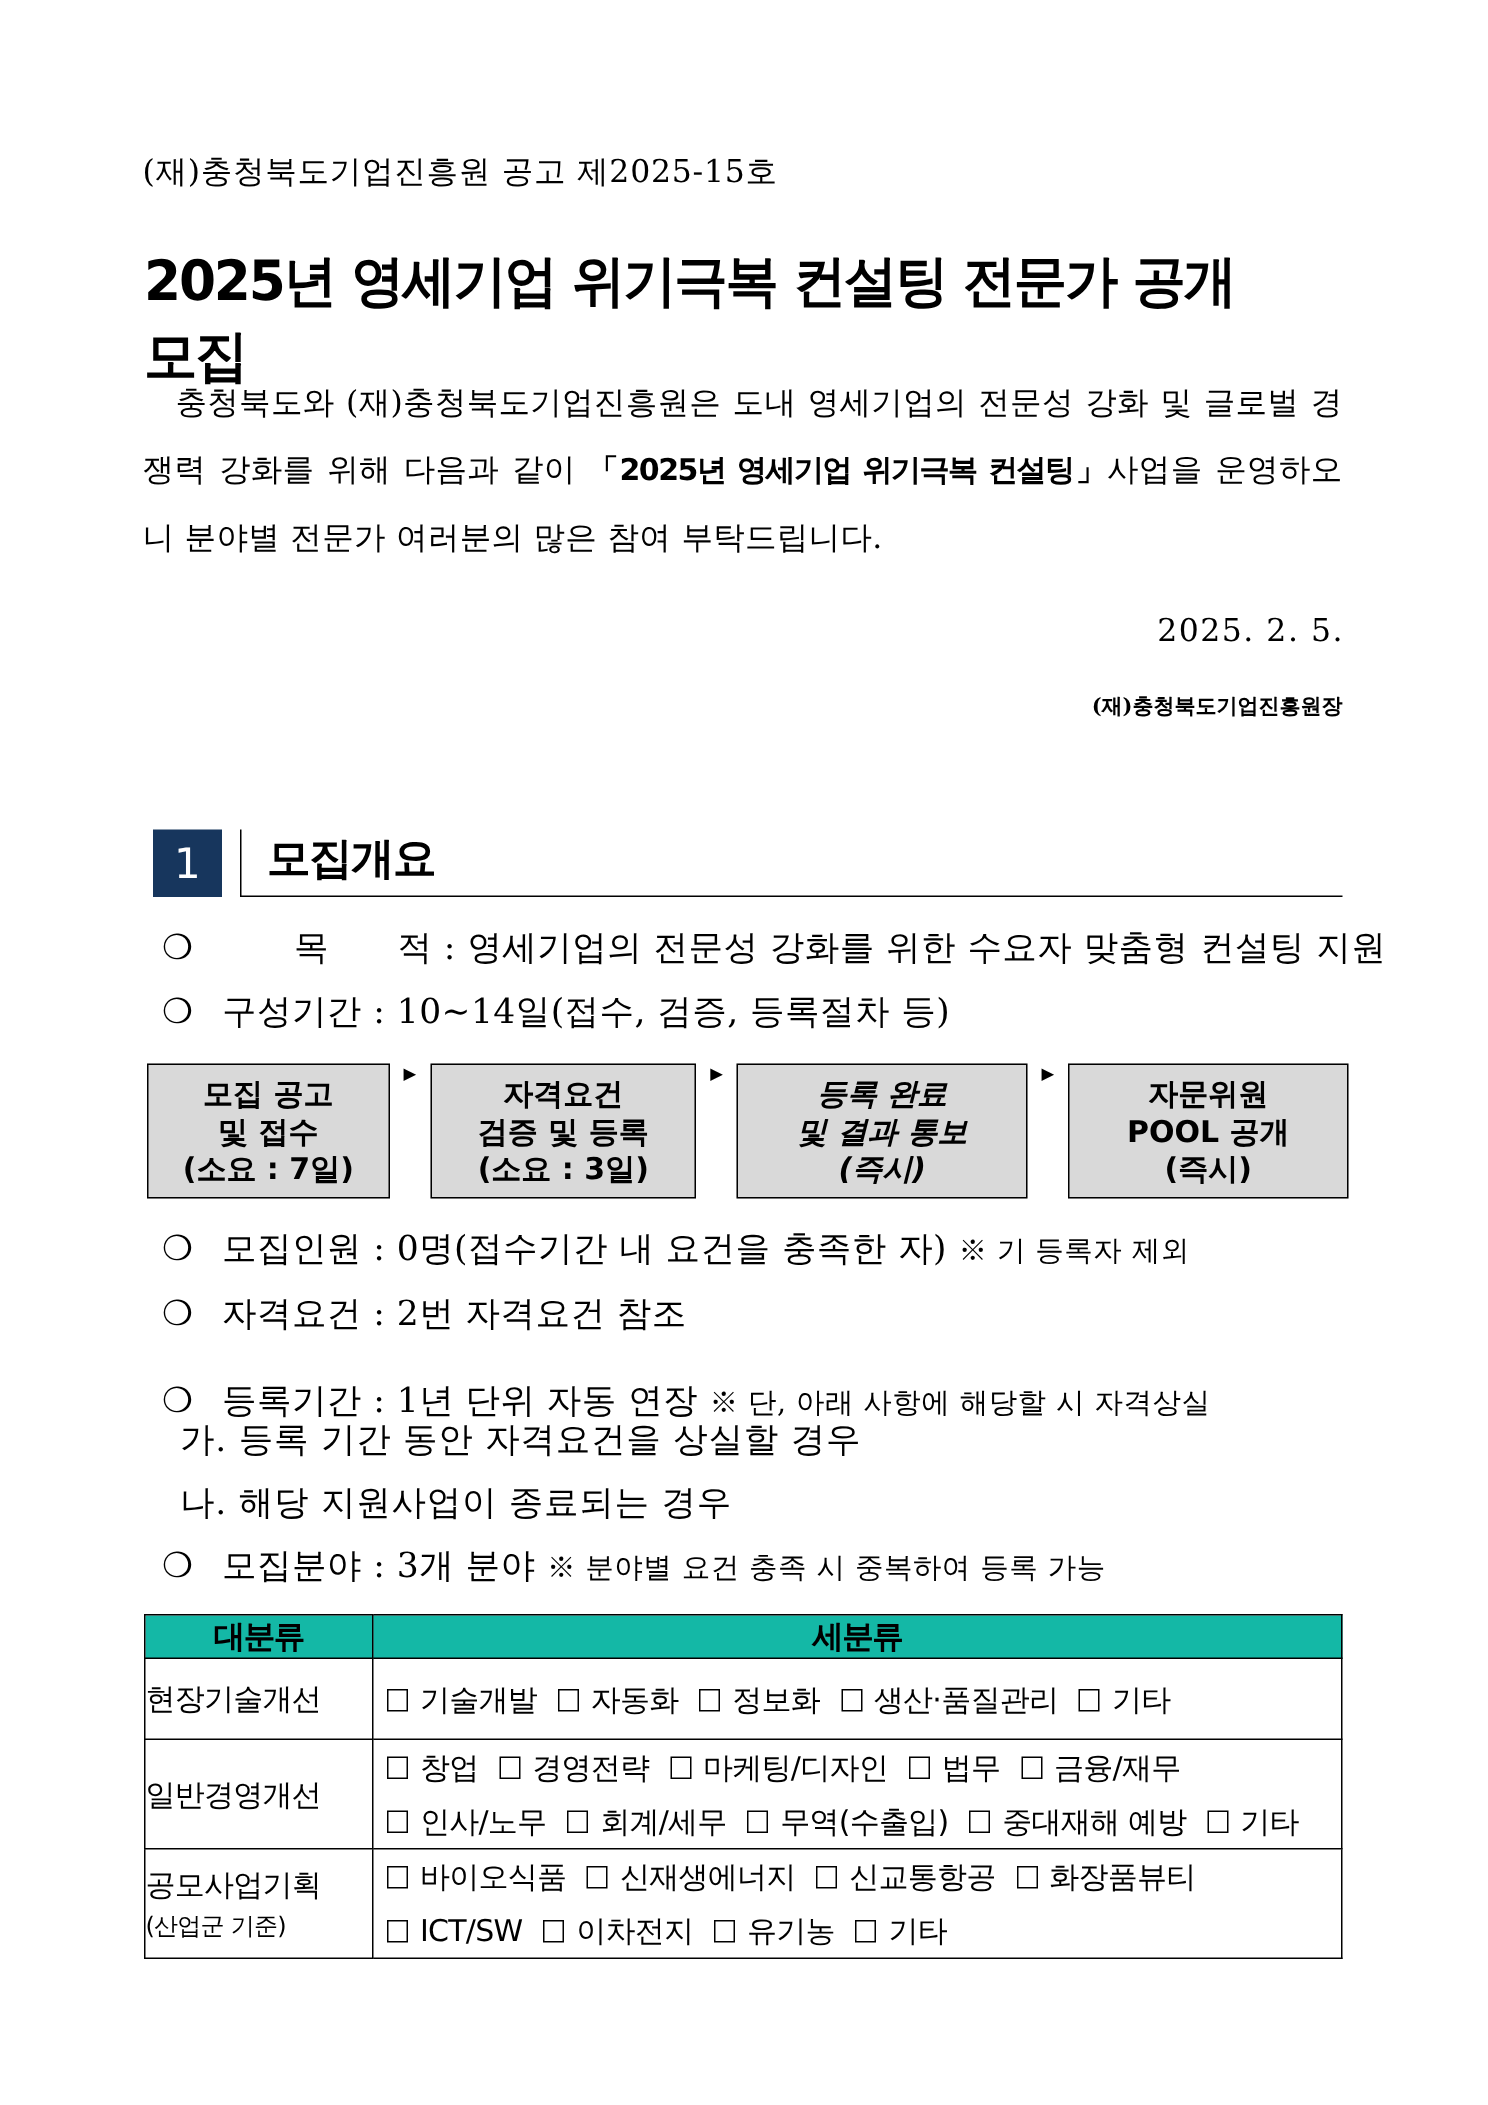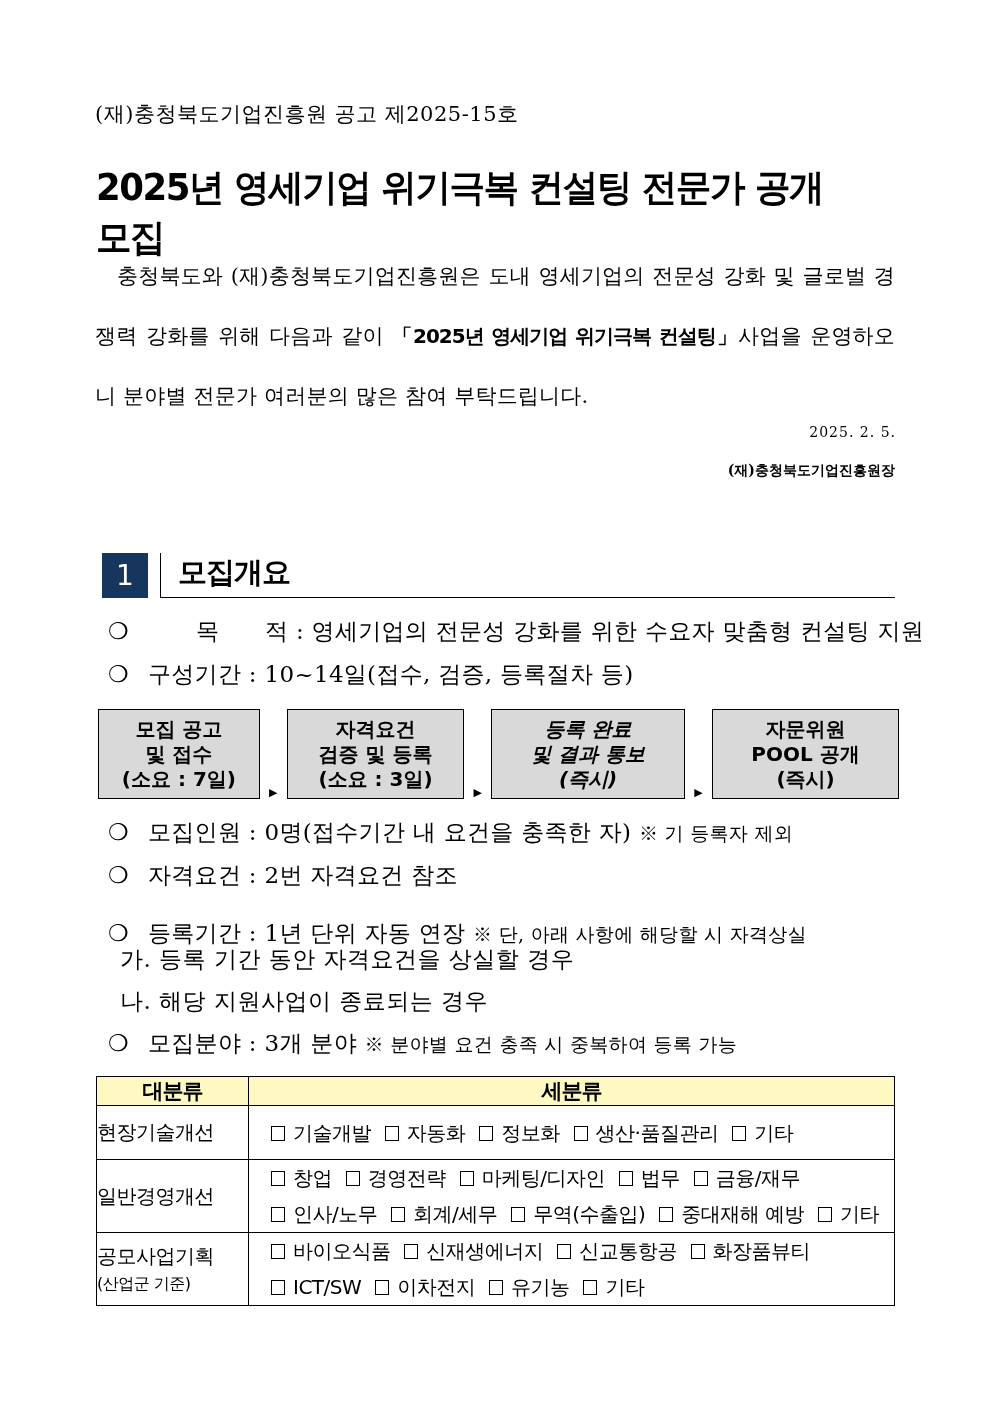--- a/index.html
+++ b/index.html
@@ -5,48 +5,48 @@
     * { box-sizing: border-box; margin: 0; padding: 0; }
     html, body { width: 992px; height: 1403px; background: #ffffff; }
     body { position: relative; font-family: "DejaVu Serif", "Liberation Serif", serif; color: #000; overflow: hidden; }
 
     .abs { position: absolute; }
 
     .notice-no { left: 95px; top: 100px; font-size: 21px; letter-spacing: 0.5px; }
 
     .main-title { left: 96px; top: 163px; width: 800px; font-family: "DejaVu Sans", "Liberation Sans", sans-serif; font-weight: bold; font-size: 37px; letter-spacing: -1.5px; transform: scaleX(0.96); transform-origin: left; }
 
-    .intro { left: 95px; top: 246px; width: 800px; font-size: 21px; line-height: 60px; text-align: justify; letter-spacing: 0.2px; }
+    .intro { left: 95px; top: 246px; width: 800px; font-size: 21px; line-height: 45px; text-align: justify; letter-spacing: 0.2px; }
     .intro .bold { font-family: "DejaVu Sans", "Liberation Sans", sans-serif; font-weight: bold; letter-spacing: -1px; font-size: 20px; }
     .intro .indent { display: inline-block; width: 22px; }
 
-    .date { right: 96px; top: 424px; font-size: 14px; letter-spacing: 1px; }
+    .date { right: 96px; top: 408px; font-size: 21px; letter-spacing: 1px; }
     .signer { right: 97px; top: 462px; font-size: 14px; font-weight: bold; }
 
     .sec-num { left: 102px; top: 553px; width: 46px; height: 45px; background: #17365d; color: #fff; font-family: "DejaVu Sans", "Liberation Sans", sans-serif; font-size: 28px; display: flex; align-items: center; justify-content: center; }
     .sec-bar { left: 160px; top: 553px; width: 1px; height: 45px; background: #000; }
     .sec-title { left: 178px; top: 553px; font-family: "DejaVu Sans", "Liberation Sans", sans-serif; font-weight: bold; font-size: 29px; letter-spacing: -1px; }
     .sec-line { left: 160px; top: 597px; width: 735px; height: 1px; background: #000; }
 
     .bullet { left: 108px; font-size: 23px; letter-spacing: 0.3px; white-space: nowrap; }
     .bullet .mark { display: inline-block; width: 40px; }
     .bullet .note { font-size: 19px; text-align: center; }
 
-    .flow { left: 98px; top: 709px; width: 801px; height: 90px; display: flex; align-items: flex-end; }
+    .flow { left: 98px; top: 709px; width: 801px; height: 90px; display: flex; align-items: flex-start; }
     .flow-box { height: 90px; background: #d9d9d9; border: 1.5px solid #000; display: flex; flex-direction: column; align-items: center; justify-content: center; font-family: "DejaVu Sans", "Liberation Sans", sans-serif; font-weight: bold; font-size: 20px; line-height: 25px; text-align: center; }
     .flow-arrow { width: 28px; text-align: center; font-size: 11px; }
 
     .sub { left: 120px; font-size: 23px; letter-spacing: 0.5px; white-space: nowrap; }
 
     table.fields { position: absolute; left: 96px; top: 1076px; width: 799px; border-collapse: collapse; font-family: "DejaVu Sans", "Liberation Sans", sans-serif; }
     table.fields th, table.fields td { border: 1.5px solid #000; }
-    table.fields th { background: #fef9c3; font-size: 21px; height: 27px; font-weight: bold; letter-spacing: -1px; }
+    table.fields th { background: #14b8a6; font-size: 21px; height: 27px; font-weight: bold; letter-spacing: -1px; }
     table.fields td.cat { width: 152px; text-align: left; font-size: 20px; letter-spacing: -0.5px; }
     table.fields td.cat .small { font-size: 16px; display: block; margin-top: 4px; }
-    table.fields td.items { padding-left: 22px; font-size: 20px; letter-spacing: -0.5px; margin-top: 44px; }
+    table.fields td.items { padding-left: 9px; font-size: 20px; letter-spacing: -0.5px; margin-top: 44px; }
     table.fields td.items .line { height: 36px; line-height: 36px; white-space: nowrap; }
     .cb { display: inline-block; width: 14px; height: 15px; border: 1px solid #000; vertical-align: -1px; margin-right: 8px; }
     .item { margin-right: 8px; }
   </style>
 </head>
 <body>
 
 <div class="abs notice-no">(재)충청북도기업진흥원 공고 제2025-15호</div>
 
 <div class="abs main-title">2025년 영세기업 위기극복 컨설팅 전문가 공개 모집</div>

